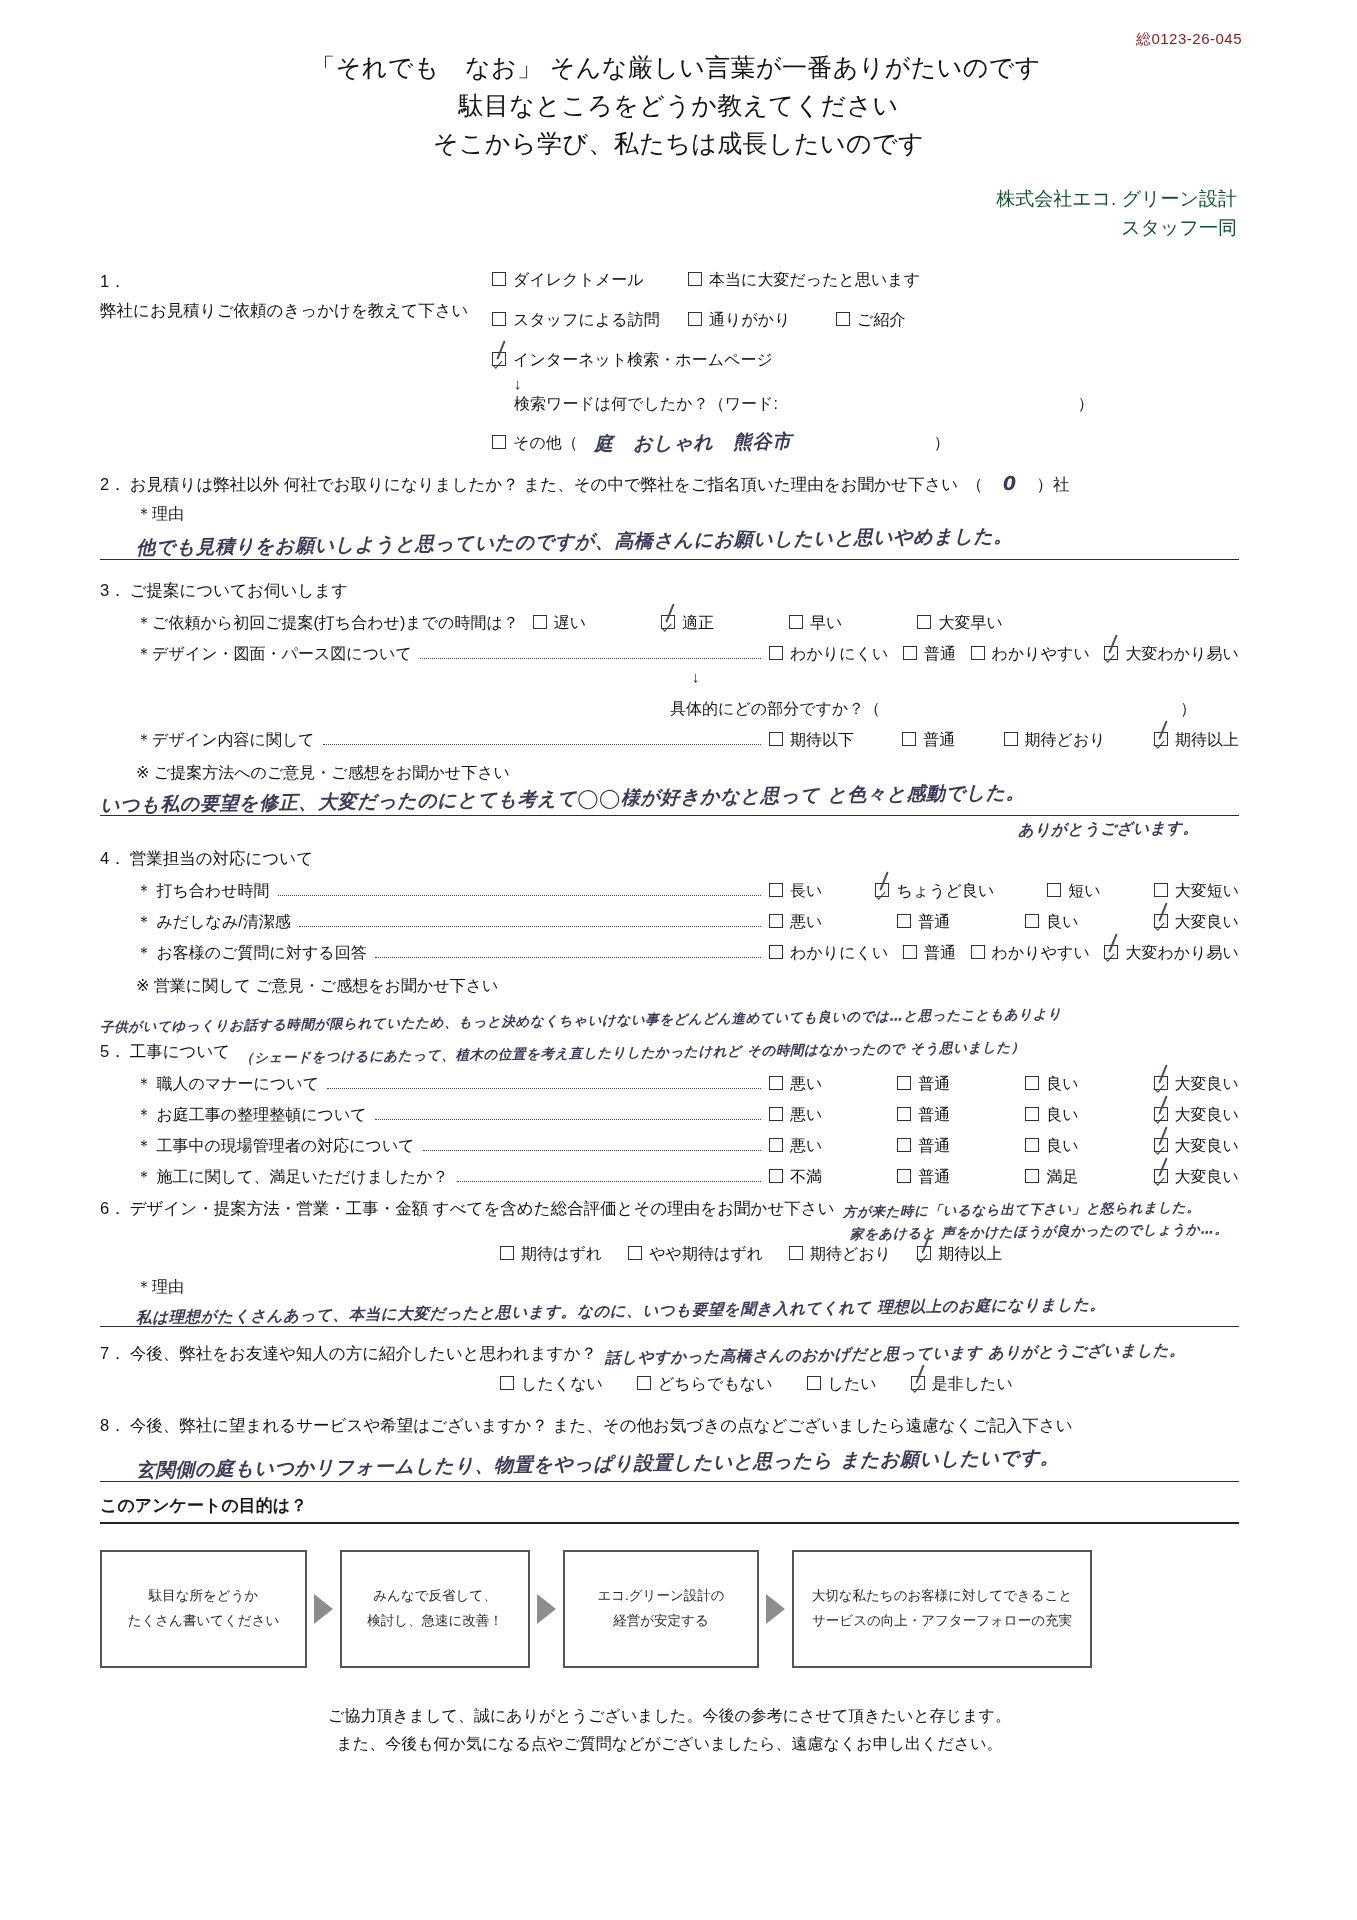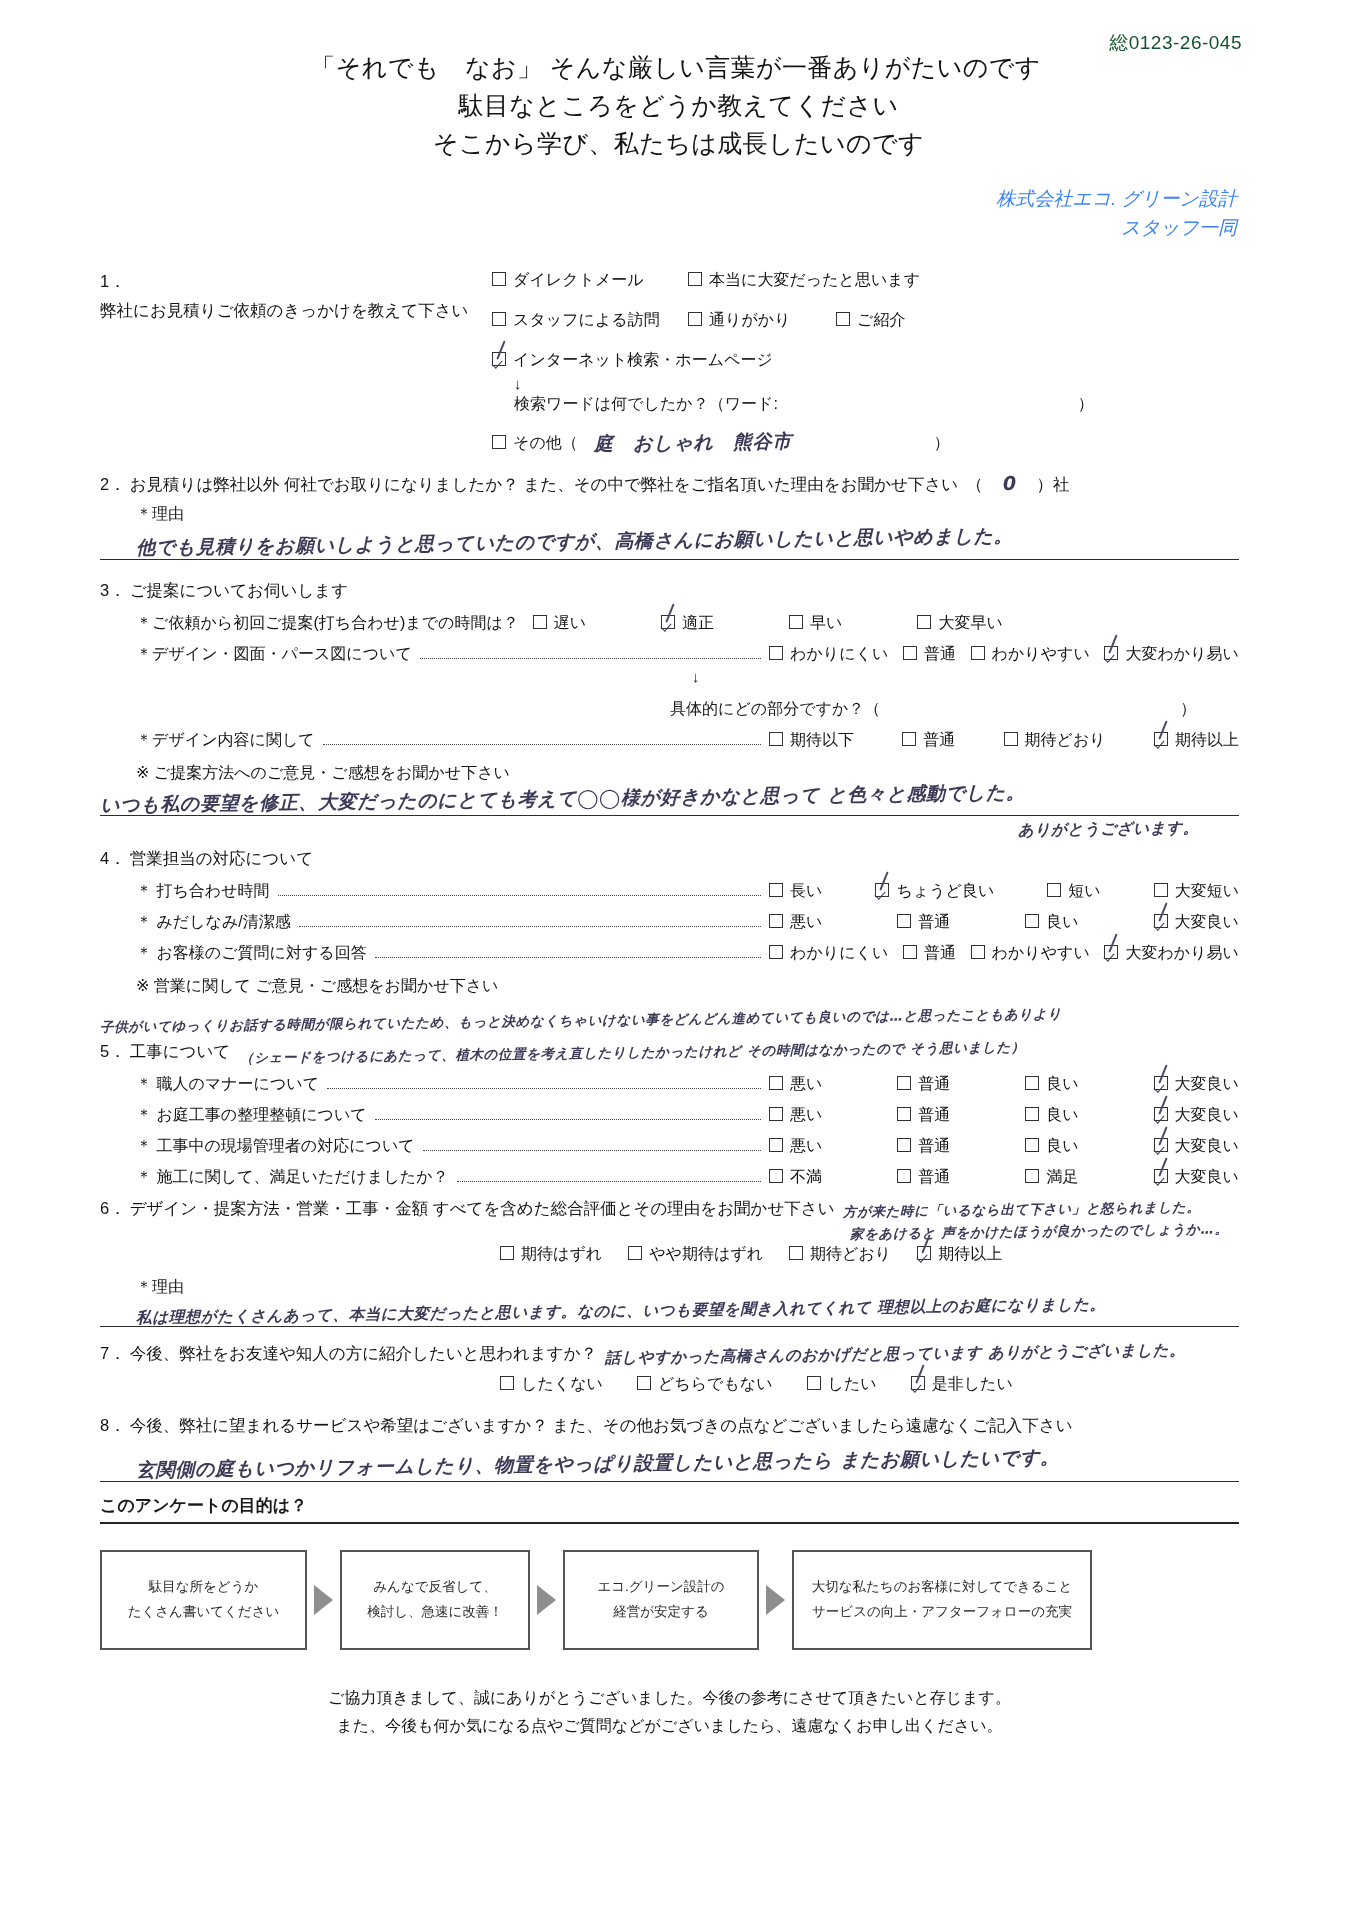--- a/index.html
+++ b/index.html
@@ -20,42 +20,41 @@
     width: 1357px;
     height: 1920px;
     padding: 0;
   }
 
   
   .doc-ref {
     position: absolute;
     top: 30px;
     right: 115px;
-    font-size: 19px;
+    font-size: 15px;
     letter-spacing: 0.5px;
-    color: #14532d;
+    color: #7f1d1d;
   }
   .headline {
     padding-top: 48px;
     text-align: center;
     font-size: 25px;
     line-height: 1.52;
     font-weight: 500;
     color: #141414;
     letter-spacing: 0.4px;
   }
   .headline div:nth-child(1) { margin-left: -6px; }
   .company-block {
     margin-top: 22px;
     text-align: right;
     padding-right: 120px;
     font-size: 19px;
     line-height: 1.55;
-    color: #3b82f6;
-    font-style: italic;
+    color: #14532d;
   }
 
   
   .qlist {
     margin-top: 26px;
     padding: 0 118px 0 100px;
   }
   .q {
     position: relative;
     margin-bottom: 4px;
@@ -181,21 +180,21 @@
     border: 2px solid #555;
     box-sizing: border-box;
     display: flex;
     flex-direction: column;
     align-items: center;
     justify-content: center;
     text-align: center;
     font-size: 13.5px;
     line-height: 1.85;
     color: #2a2a2a;
-    height: 100px;
+    height: 118px;
     padding: 6px 8px;
   }
   .fb1 { width: 207px; }
   .fb2 { width: 190px; }
   .fb3 { width: 196px; }
   .fb4 { width: 300px; }
   .arrow {
     width: 0; height: 0;
     border-top: 15px solid transparent;
     border-bottom: 15px solid transparent;

